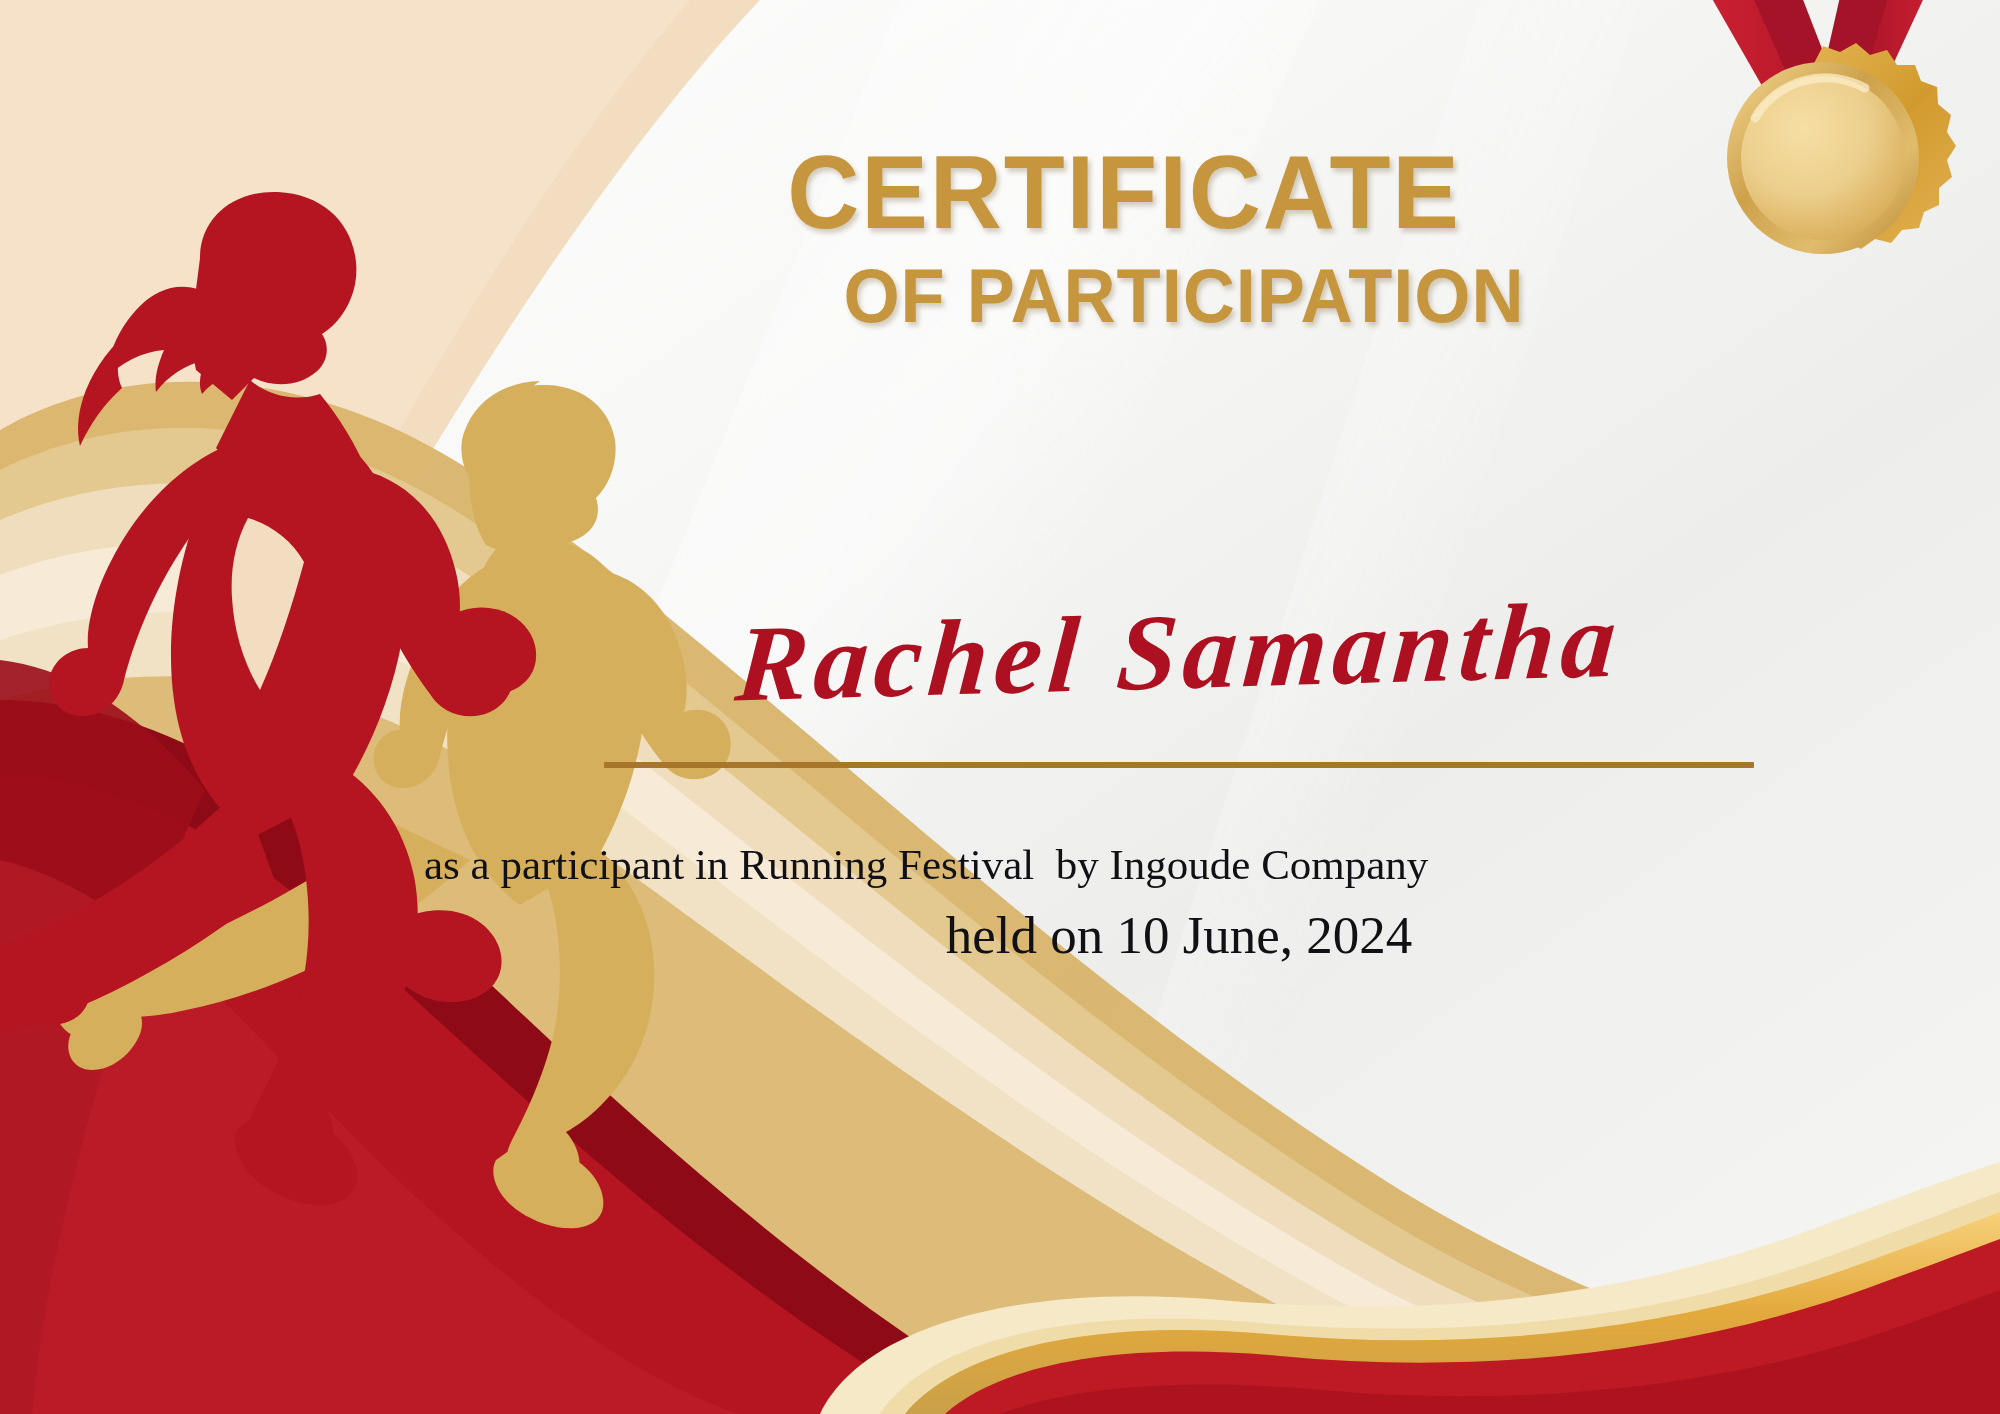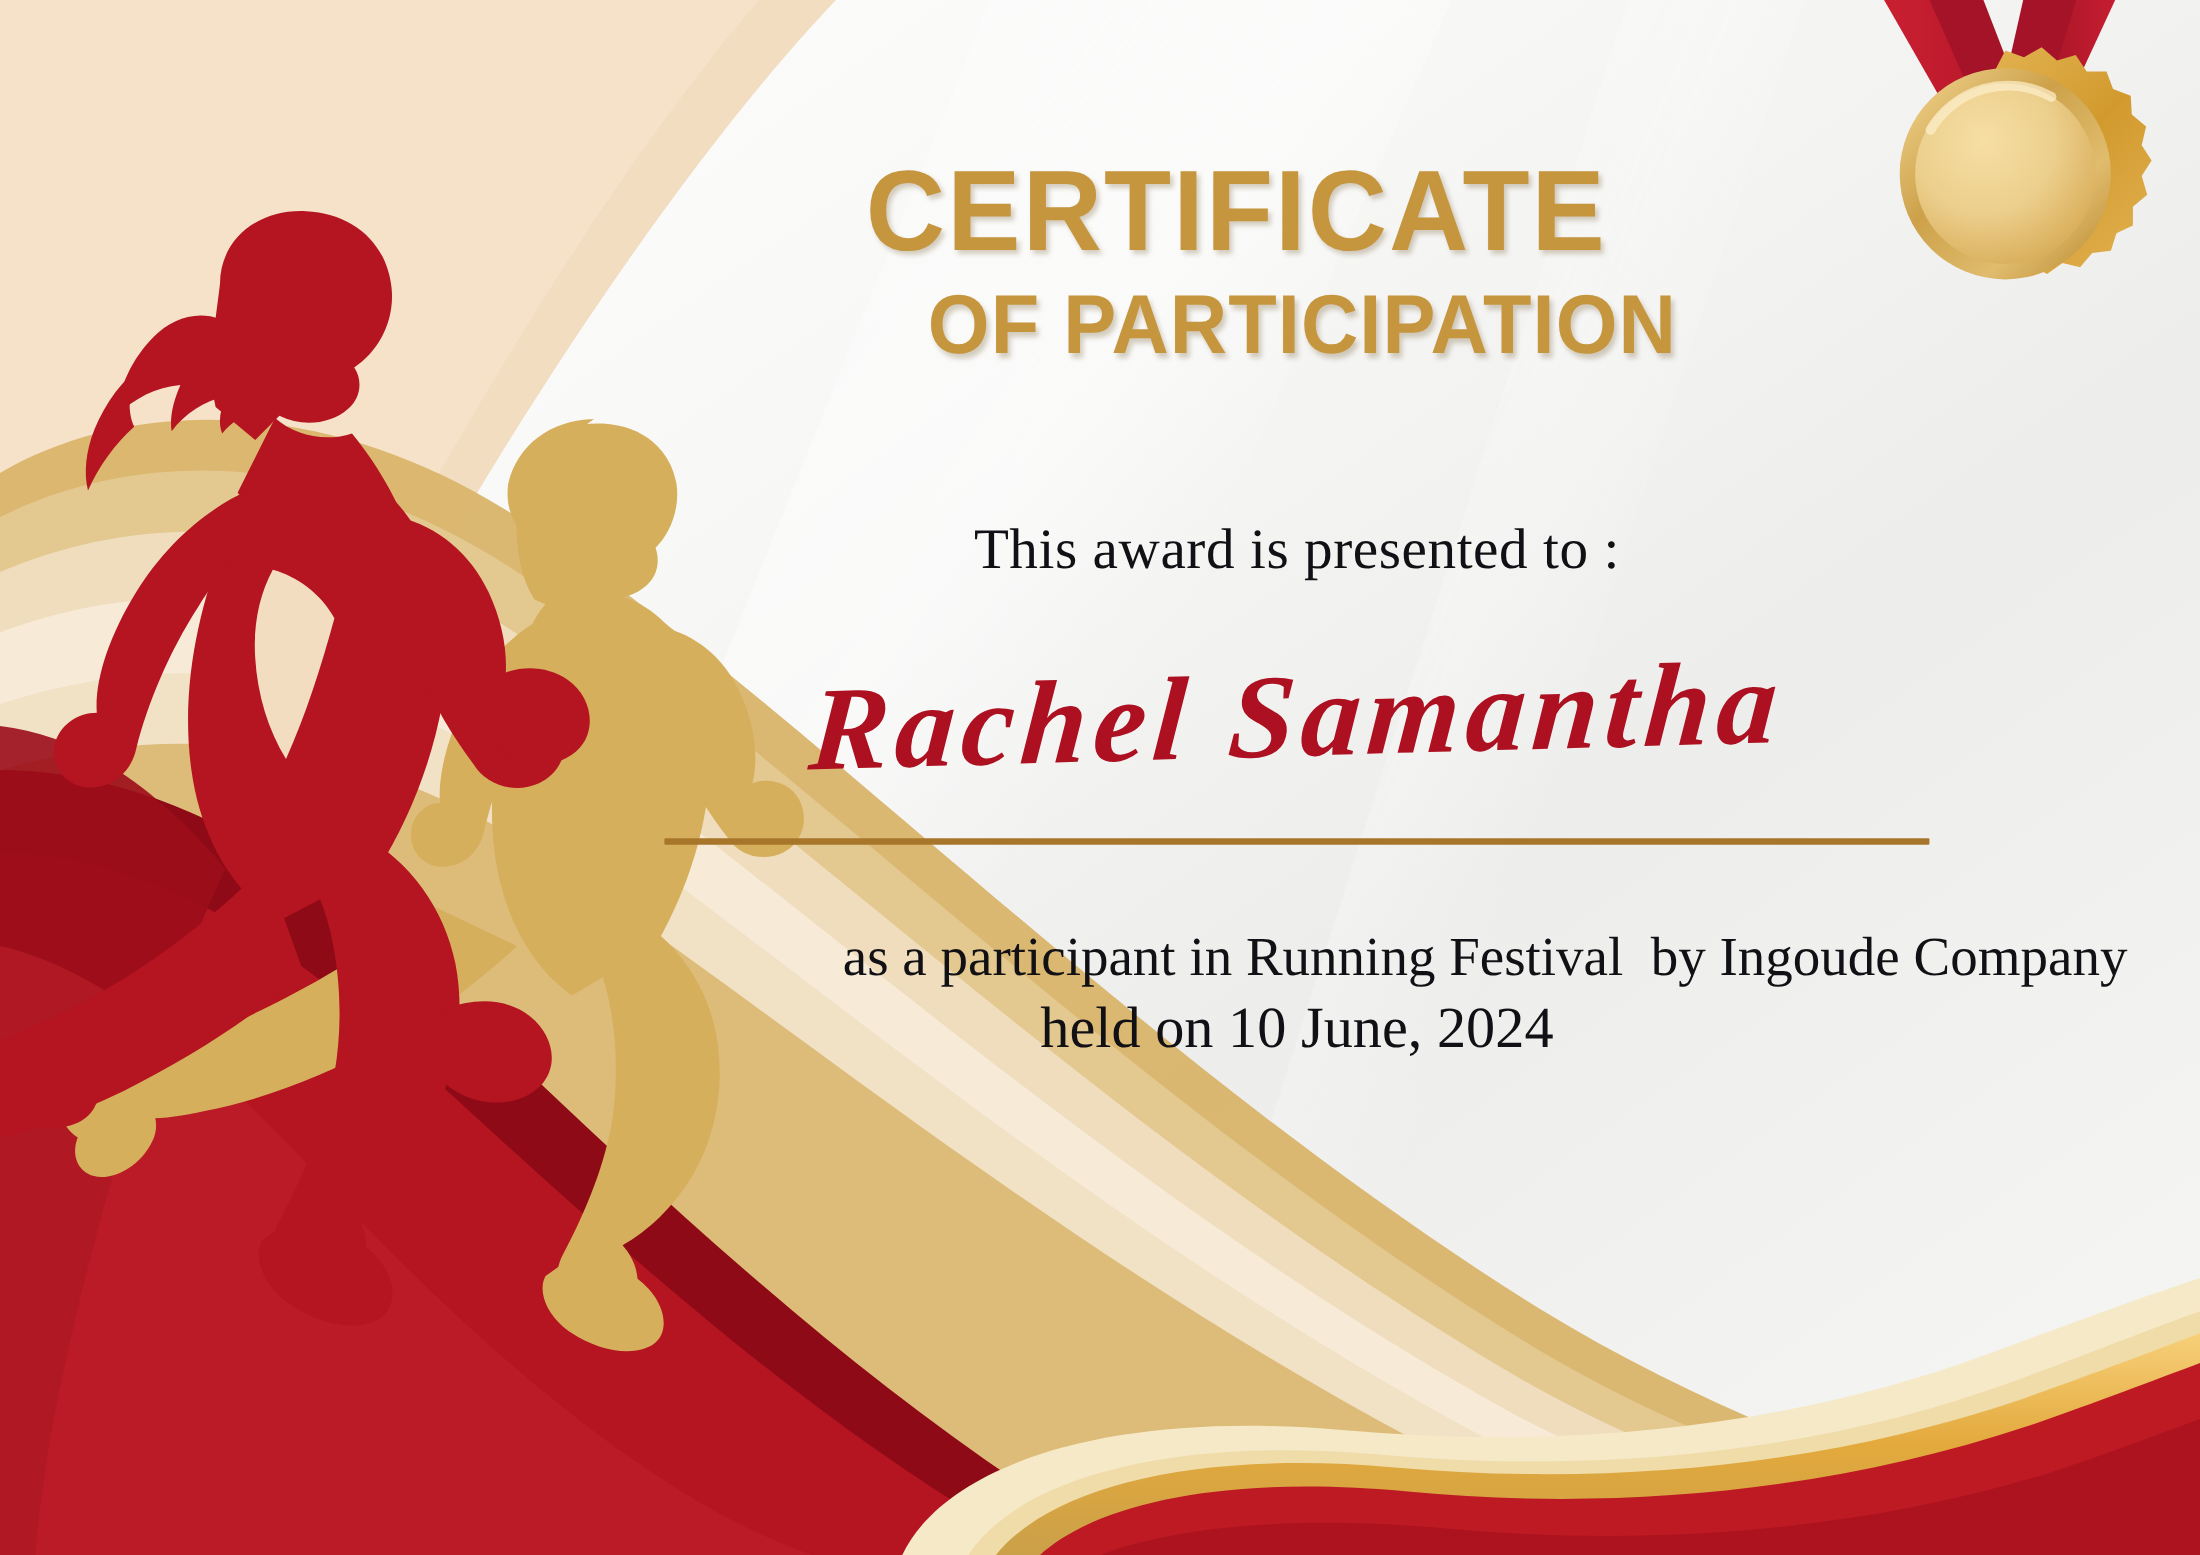--- a/index.html
+++ b/index.html
@@ -77,23 +77,23 @@
   #name-rule{
     position:absolute;
     left:70px; top:762px;
     width:1150px; height:6px;
     background:#a8762a;
     border-radius:1px;
   }
   #body-line-1{
     position:absolute;
     left:-110px; top:840px; width:1510px;
-    text-align:right;
-    font-family:"Liberation Serif",serif;
-    font-size:50px;
+    text-align:left;
+    font-family:"Liberation Serif",serif;
+    font-size:43px;
     color:#111014;
     white-space:pre;
   }
   #body-line-2{
     position:absolute;
     left:-110px; top:905px; width:1510px;
     text-align:center;
     font-family:"Liberation Serif",serif;
     font-size:53px;
     color:#111014;
@@ -350,21 +350,20 @@
       <path d="M-68,-40 A82,82 0 0 1 42,-70" stroke="#fdf0cd" stroke-opacity=".7" stroke-width="9" fill="none" stroke-linecap="round"></path>
     </g>
   </svg>
 
   <div id="content">
 
     <div id="title-main">CERTIFICATE</div>
 
     <div id="title-sub">OF PARTICIPATION</div>
 
-    <div id="presented-line">This award is presented to :</div>
 
     <div id="recipient-name">Rachel Samantha</div>
 
     <div id="name-rule"></div>
 
     <div id="body-line-1">as a participant in Running Festival  by Ingoude Company</div>
 
     <div id="body-line-2">held on 10 June, 2024</div>
 
 

